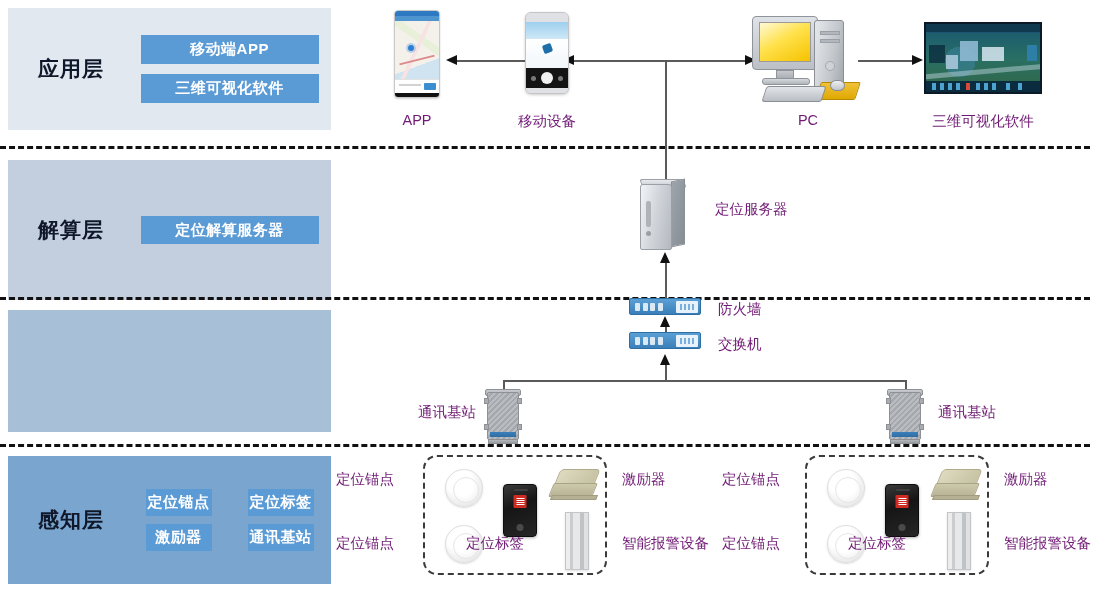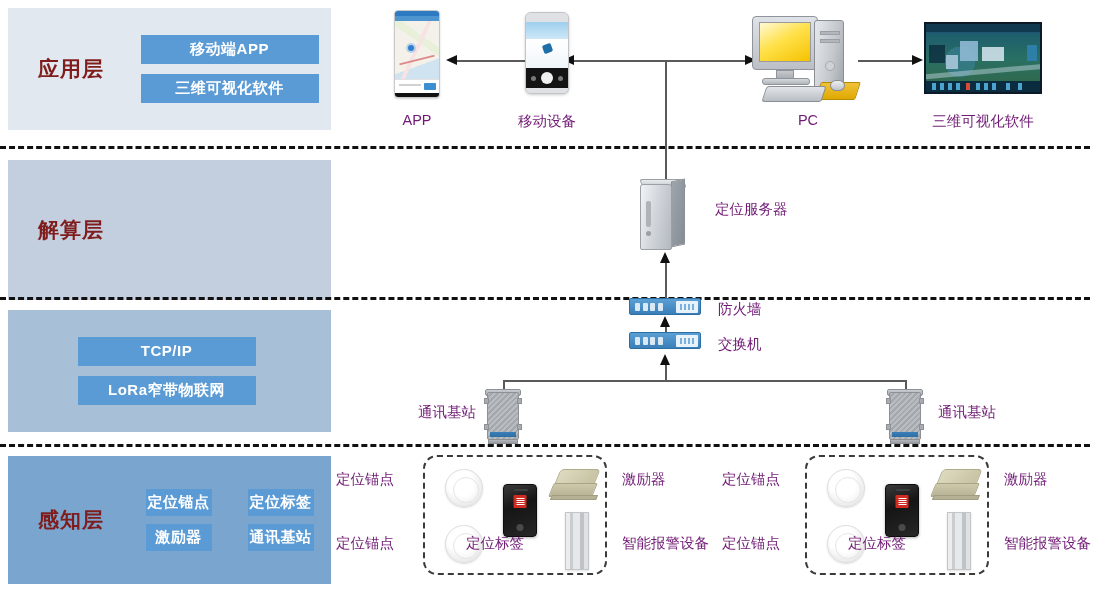--- a/index.html
+++ b/index.html
@@ -19,21 +19,21 @@
   .layer-panel {
     position: absolute;
     left: 8px;
     width: 323px;
     display: flex;
     align-items: center;
   }
   .layer-name {
     font-size: 21px;
     font-weight: bold;
-    color: #7f1d1d;
+    color: #0f172a;
     letter-spacing: 1px;
     width: 126px;
     text-align: center;
     flex: none;
   }
   .layer-boxes {
     flex: 1;
     display: flex;
     flex-direction: column;
     align-items: center;
@@ -362,29 +362,28 @@
     <div class="layer-boxes">
       <div class="tag-box">移动端APP</div>
       <div class="tag-box">三维可视化软件</div>
     </div>
   </div>
 
   <div class="divider" style="top:146px;"></div>
 
   <div class="layer-panel" style="top:160px; height:140px; background:#c3cfdf;">
     <div class="layer-name">解算层</div>
+    <div class="layer-boxes">
+      <div class="tag-box">定位解算服务器</div>
+    </div>
   </div>
 
   <div class="divider" style="top:297px;"></div>
 
   <div class="layer-panel" style="top:310px; height:122px; background:#a8bfd8;">
-    <div class="layer-boxes">
-      <div class="tag-box">TCP/IP</div>
-      <div class="tag-box">LoRa窄带物联网</div>
-    </div>
   </div>
 
   <div class="divider" style="top:444px;"></div>
 
   <div class="layer-panel" style="top:456px; height:128px; background:#7aa5ce;">
     <div class="layer-name">感知层</div>
     <div class="layer-boxes">
       <div class="grid2">
         <div class="tag-box sm">定位锚点</div>
         <div class="tag-box sm">定位标签</div>

